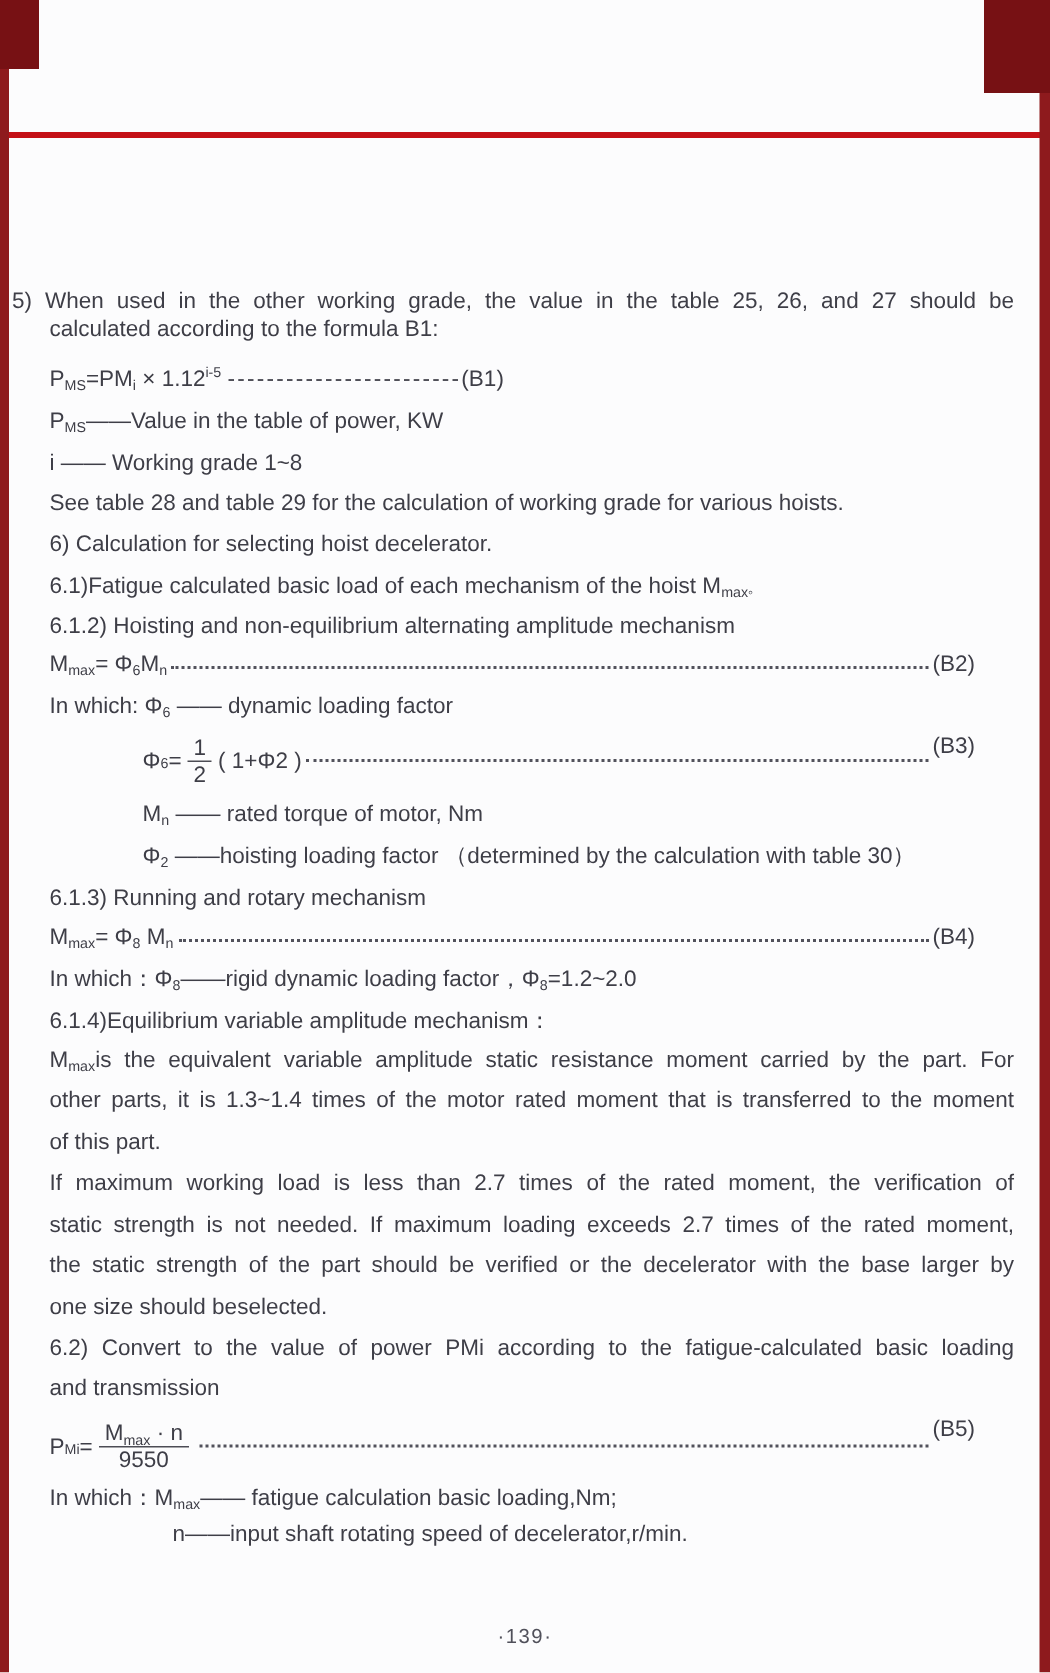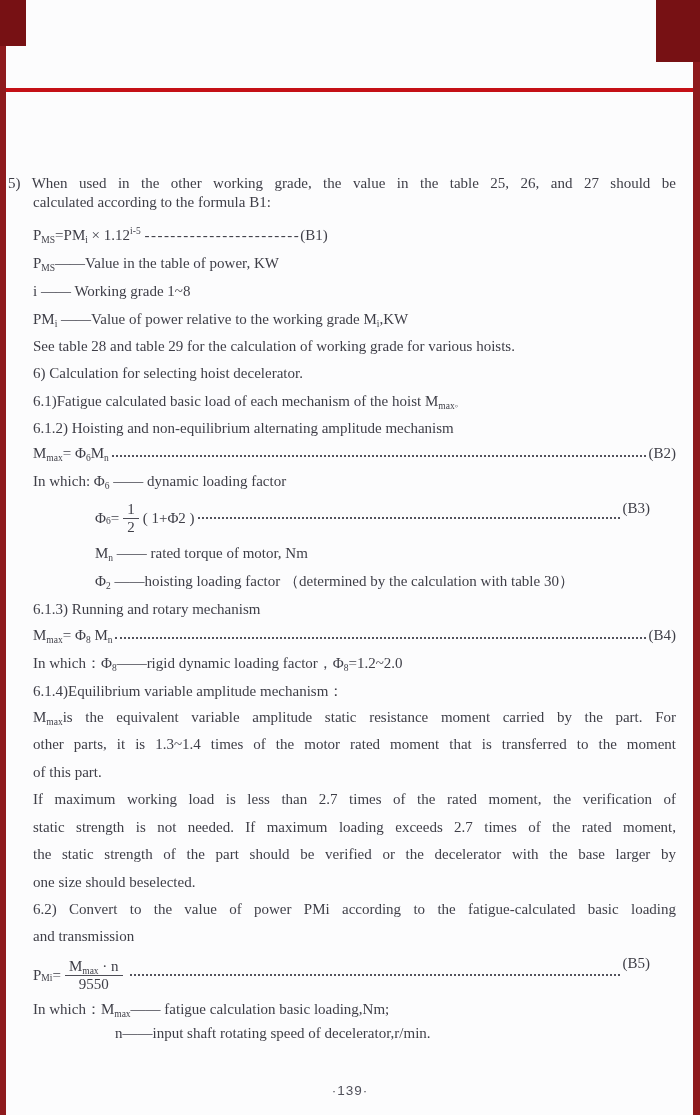--- a/index.html
+++ b/index.html
@@ -10,27 +10,27 @@
     color:#3e3e47;
   }
   .edge{position:absolute;top:0;height:1115px;z-index:3}
   .edge.left{left:0;width:6px}
   .edge.right{right:0;width:7px}
   .corner{position:absolute;top:0;z-index:4}
   .corner.tl{left:0;width:26px;height:46px}
   .corner.tr{right:0;width:44px;height:62px}
   .rule{position:absolute;top:88px;left:0;width:700px;height:4px;z-index:2}
   .content{
-    position:absolute;top:174px;left:0;right:0;
+    position:absolute;top:191px;left:0;right:0;
     padding:0 24px 0 33px;
-    font-size:15px;line-height:19px;font-family:Liberation Serif, serif;
+    font-size:15px;line-height:19px;
   }
   .row{min-height:19px}
   .jline{text-align:justify;text-align-last:justify}
-  .lrow{display:flex;align-items:flex-end;}
+  .lrow{display:flex;align-items:flex-end;margin-right:26px}
   .lrow .f{white-space:nowrap}
   .leader{flex:1;border-bottom:2px dotted #52525c;margin:0 3px;align-self:center;height:0;position:relative;top:2px}
   .tag{white-space:nowrap}
   sub{font-size:9.5px;line-height:0;vertical-align:baseline;position:relative;top:3px}
   sup{font-size:9.5px;line-height:0;vertical-align:baseline;position:relative;top:-6px}
   .dashes{letter-spacing:1.5px}
   .frac{display:inline-flex;flex-direction:column;align-items:center;vertical-align:middle;line-height:17px;margin:0 4px;text-align:center}
   .frac .num{border-bottom:1.5px solid #4c4c55;padding:0 4px}
   .frac .den{padding:0 4px}
   .frac-row{display:flex;margin-right:26px}
@@ -48,21 +48,20 @@
   <div class="corner tr" style="background: rgb(119, 17, 20);"></div>
   <div class="rule" style="background: rgb(196, 16, 22);"></div>
 
   <div class="content">
     <div class="row jline" style="margin-left:-25px">5) When used in the other working grade, the value in the table 25, 26, and 27 should be</div>
     <div class="row">calculated according to the formula B1:</div>
 
     <div class="row" style="margin-top:14px">P<sub>MS</sub>=PM<sub>i</sub> × 1.12<sup>i-5</sup> <span class="dashes">------------------------</span>(B1)</div>
     <div class="row" style="margin-top:9px">P<sub>MS</sub>——Value in the table of power, KW</div>
     <div class="row" style="margin-top:9px">i ——  Working grade 1~8</div>
-    <div class="row" style="margin-top:9px">PM<sub>i</sub> ——Value of power relative to the working grade M<sub>i</sub>,KW</div>
     <div class="row" style="margin-top:8px">See table 28  and table 29 for the calculation of working grade for various hoists.</div>
 
     <div class="row" style="margin-top:8px">6) Calculation for selecting hoist  decelerator.</div>
     <div class="row" style="margin-top:9px">6.1)Fatigue calculated basic load of each mechanism of the hoist M<sub>max◦</sub></div>
     <div class="row" style="margin-top:8px">6.1.2) Hoisting and non-equilibrium alternating amplitude mechanism</div>
 
     <div class="row lrow" style="margin-top:6px">
       <span class="f">M<sub>max</sub>= Φ<sub>6</sub>M<sub>n</sub></span>
       <span class="leader"></span>
       <span class="tag">(B2)</span>

